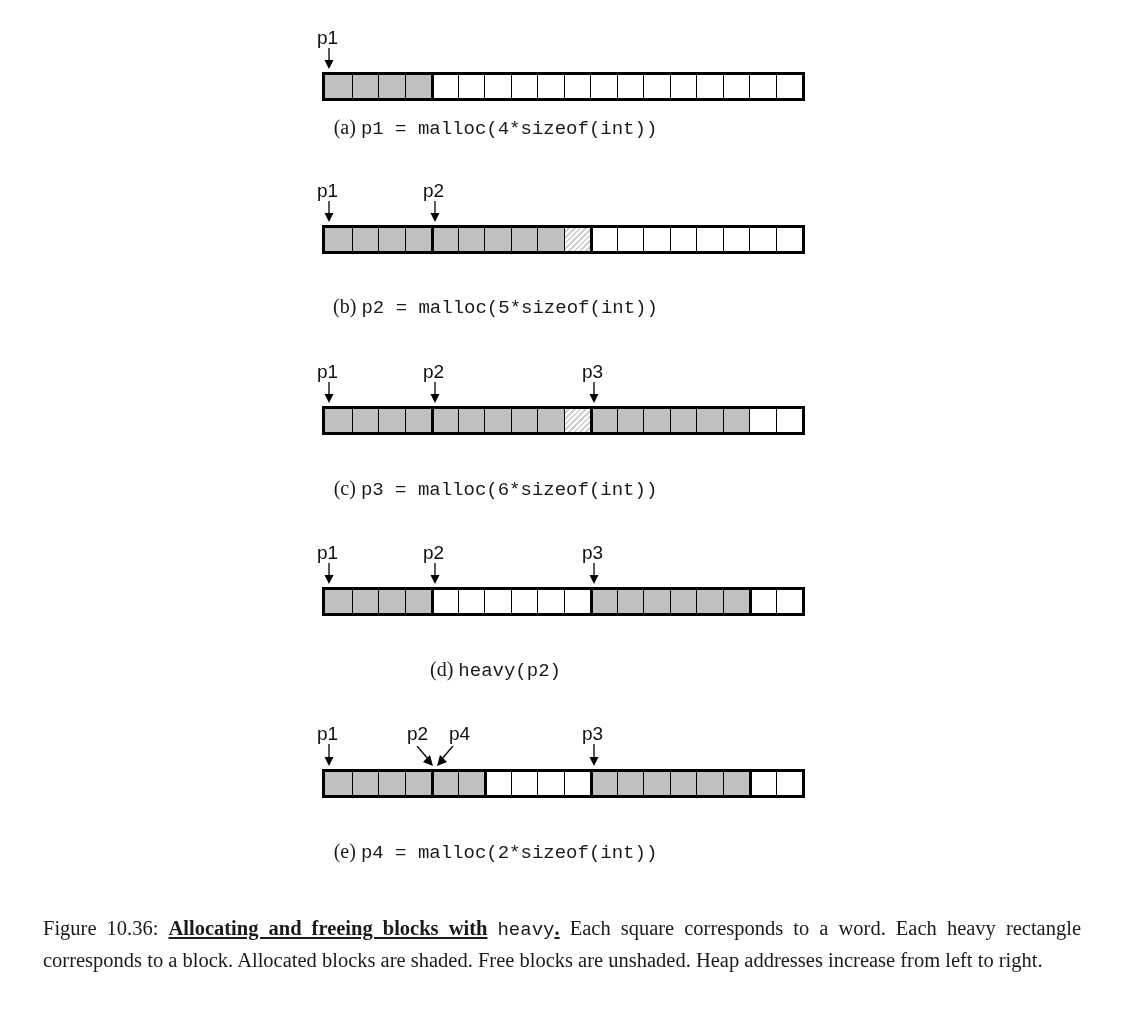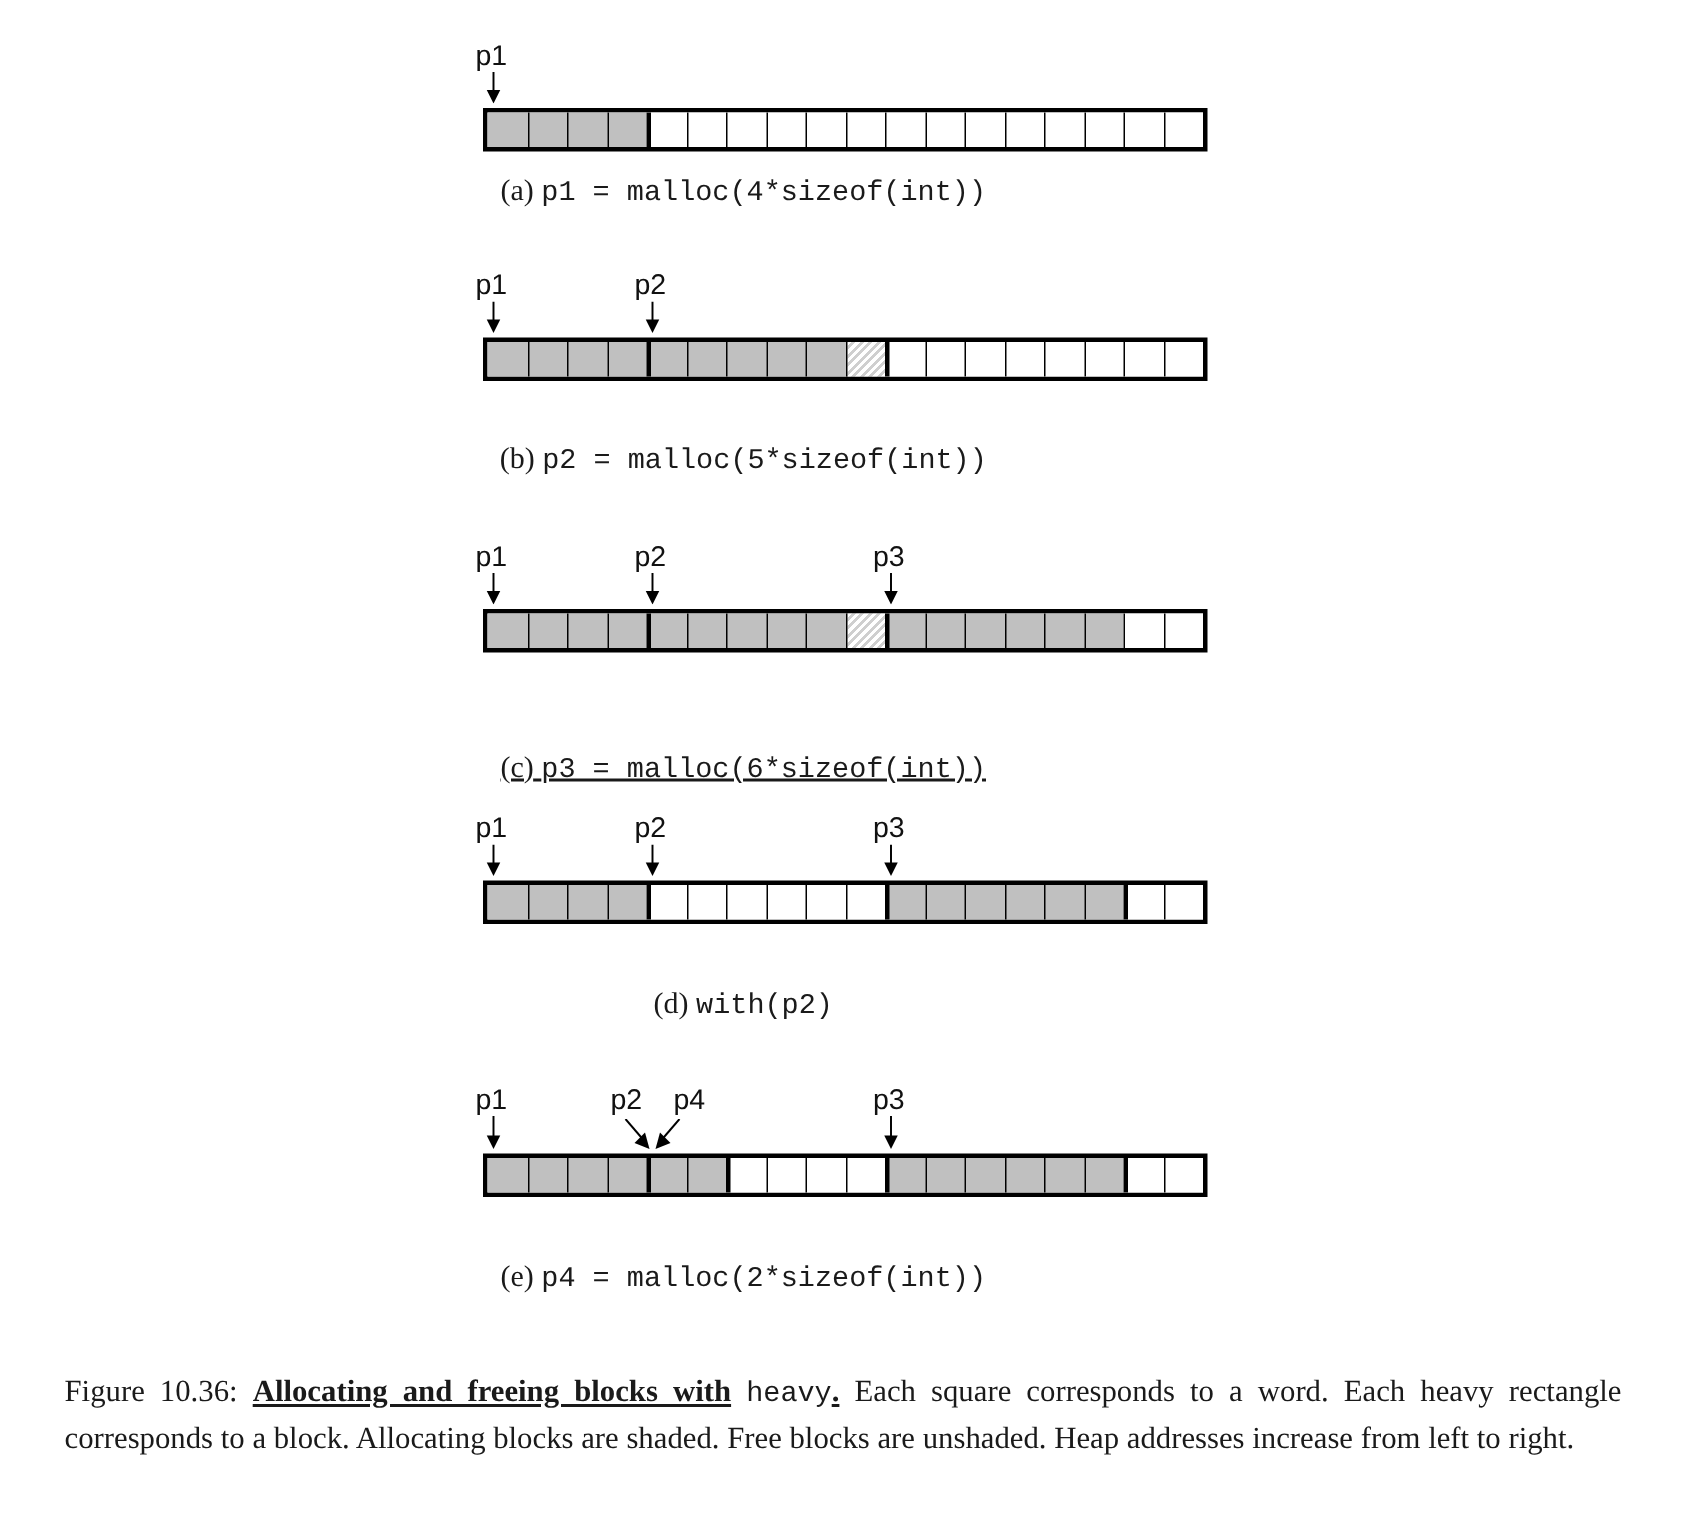--- a/index.html
+++ b/index.html
@@ -132,21 +132,21 @@
       <span class="ptr-label" style="top: 364px; left: 423px;">p2</span>
       <svg class="ptr-arrow" width="16" height="21" style="left: 427px; top: 382px;">
         <path d="M8 0 L8 13" stroke="#000" stroke-width="1.3" fill="none"></path>
         <path d="M3.5 12 L12.5 12 L8 21 Z" fill="#000"></path>
       </svg>
       <span class="ptr-label" style="top: 364px; left: 582px;">p3</span>
       <svg class="ptr-arrow" width="16" height="21" style="left: 586px; top: 382px;">
         <path d="M8 0 L8 13" stroke="#000" stroke-width="1.3" fill="none"></path>
         <path d="M3.5 12 L12.5 12 L8 21 Z" fill="#000"></path>
       </svg>
-      <div class="caption" style="top: 500px; text-decoration: underline;"><span class="tag">(c)</span> <span class="code">p3 = malloc(6*sizeof(int))</span></div>
+      <div class="caption" style="top: 476px;"><span class="tag">(c)</span> <span class="code">p3 = malloc(6*sizeof(int))</span></div>
     </div>
     <div class="panel" style="top: 0px;">
       <div class="bar" style="top: 587px;">
         <div class="cell alloc first" style="width: 26.5px;"></div>
         <div class="cell alloc" style="width: 26.5px;"></div>
         <div class="cell alloc" style="width: 26.5px;"></div>
         <div class="cell alloc" style="width: 26.5px;"></div>
         <div class="cell free heavy" style="width: 26.5px;"></div>
         <div class="cell free" style="width: 26.5px;"></div>
         <div class="cell free" style="width: 26.5px;"></div>
@@ -170,21 +170,21 @@
       <span class="ptr-label" style="top: 545px; left: 423px;">p2</span>
       <svg class="ptr-arrow" width="16" height="21" style="left: 427px; top: 563px;">
         <path d="M8 0 L8 13" stroke="#000" stroke-width="1.3" fill="none"></path>
         <path d="M3.5 12 L12.5 12 L8 21 Z" fill="#000"></path>
       </svg>
       <span class="ptr-label" style="top: 545px; left: 582px;">p3</span>
       <svg class="ptr-arrow" width="16" height="21" style="left: 586px; top: 563px;">
         <path d="M8 0 L8 13" stroke="#000" stroke-width="1.3" fill="none"></path>
         <path d="M3.5 12 L12.5 12 L8 21 Z" fill="#000"></path>
       </svg>
-      <div class="caption" style="top: 657px;"><span class="tag">(d)</span> <span class="code">with(p2)</span></div>
+      <div class="caption" style="top: 657px;"><span class="tag">(d)</span> <span class="code">heavy(p2)</span></div>
     </div>
     <div class="panel" style="top: 0px;">
       <div class="bar" style="top: 769px;">
         <div class="cell alloc first" style="width: 26.5px;"></div>
         <div class="cell alloc" style="width: 26.5px;"></div>
         <div class="cell alloc" style="width: 26.5px;"></div>
         <div class="cell alloc" style="width: 26.5px;"></div>
         <div class="cell alloc heavy" style="width: 26.5px;"></div>
         <div class="cell alloc" style="width: 26.5px;"></div>
         <div class="cell free heavy" style="width: 26.5px;"></div>
@@ -217,13 +217,13 @@
       </svg>
       <span class="ptr-label" style="top: 726px; left: 582px;">p3</span>
       <svg class="ptr-arrow" width="16" height="22" style="left: 586px; top: 744px;">
         <path d="M8 0 L8 14" stroke="#000" stroke-width="1.3" fill="none"></path>
         <path d="M3.5 13 L12.5 13 L8 22 Z" fill="#000"></path>
       </svg>
       <div class="caption" style="top: 839px; text-align: center;"><span class="tag">(e)</span> <span class="code">p4 = malloc(2*sizeof(int))</span></div>
     </div>
   </div>
 
-<div class="fig-caption"><span>Figure 10.36:</span> <b>Allocating and freeing blocks with</b> <span class="mono">heavy</span><b>.</b> <span>Each square corresponds to a word. Each heavy rectangle corresponds to a block. Allocating blocks are shaded. Free blocks are unshaded. Heap addresses increase from left to right.</span></div>
+<div class="fig-caption"><span>Figure 10.36:</span> <b>Allocating and freeing blocks with</b> <span class="mono">heavy</span><b>.</b> <span>Each square corresponds to a word. Each heavy rectangle corresponds to a block. Allocated blocks are shaded. Free blocks are unshaded. Heap addresses increase from left to right.</span></div>
 
 </body></html>

